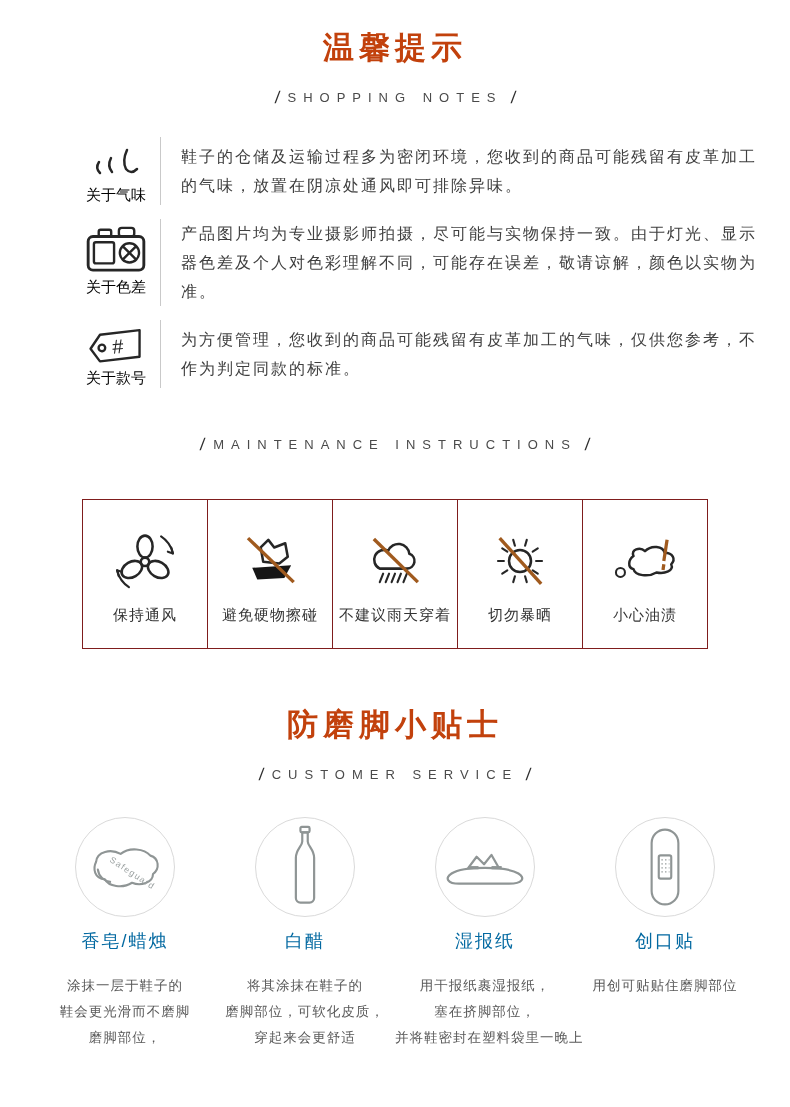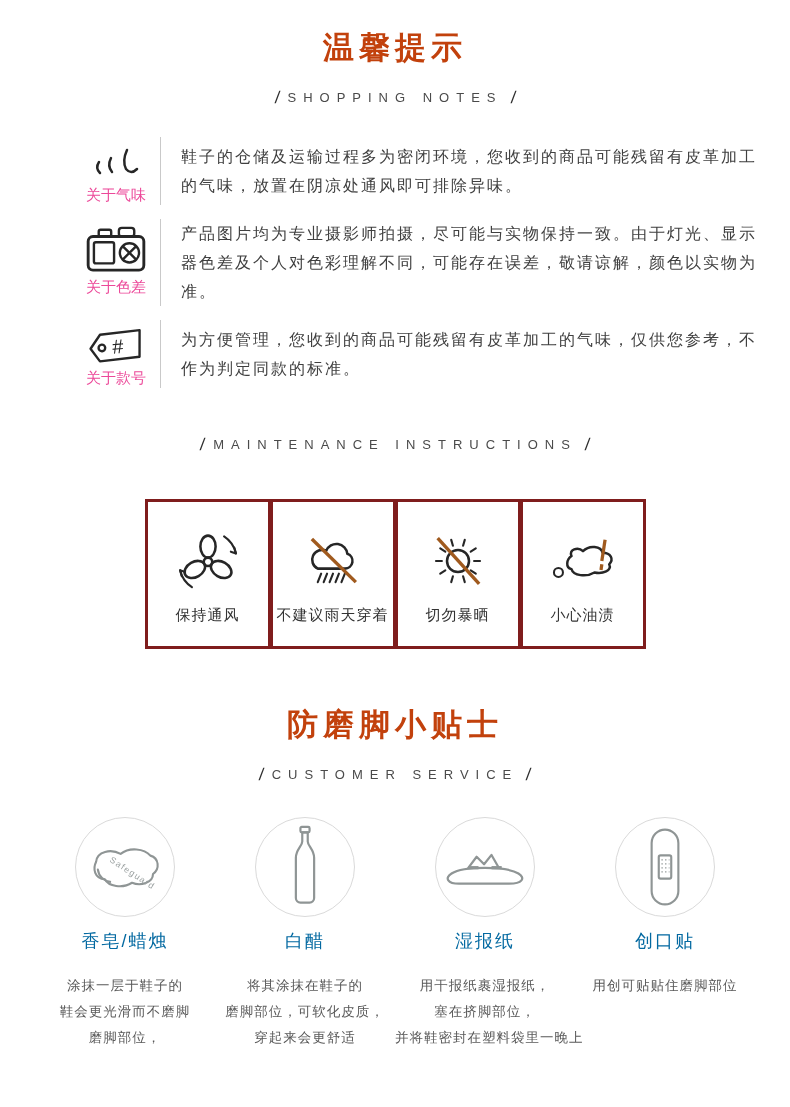--- a/index.html
+++ b/index.html
@@ -16,29 +16,29 @@
     display: flex; align-items: center; justify-content: center; line-height: 16px;
   }
   .slash { font-size: 17px; letter-spacing: 0; color: #2e2e2e; margin: 0 8px; transform: skewX(-6deg); display:inline-block; }
 
   
   .sec1 { padding-top: 26px; }
   .notes { width: 690px; margin: 24px 28px 0 72px; text-align: left; }
   .note-row { display: flex; align-items: center; padding: 7px 0; }
   .note-left { width: 88px; flex-shrink: 0; display: flex; flex-direction: column; align-items: center; }
   .note-icon { height: 44px; display: flex; align-items: flex-end; justify-content: center; }
-  .note-label { margin-top: 5px; font-size: 15px; color: #ec4899; }
+  .note-label { margin-top: 5px; font-size: 15px; color: #000000; }
   .note-divider { width: 1px; background: #c9c9c9; align-self: stretch; }
   .note-text { flex: 1; padding-left: 20px; font-size: 16px; line-height: 29px; color: #404040; letter-spacing: 2px; }
 
   
   .sec2 { margin-top: 42px; }
   .mboxes { margin-top: 46px; display: flex; justify-content: center; }
   .mbox {
-    width: 126px; height: 150px; border: 3px solid #7f1d1d; background: #fff; margin-left: -1px;
+    width: 126px; height: 150px; border: 1px solid #7f1d1d; background: #fff; margin-left: -1px;
     display: flex; flex-direction: column; align-items: center; justify-content: center;
   }
   .mbox:first-child { margin-left: 0; }
   .mbox-icon { height: 74px; display: flex; align-items: center; justify-content: center; }
   .mbox-label { margin-top: 8px; font-size: 15px; color: #333; letter-spacing: 1px; white-space: nowrap; }
 
   
   .sec3 { margin-top: 54px; }
   .svc-row { margin-top: 34px; display: flex; justify-content: center; }
   .svc { width: 180px; }
@@ -142,20 +142,30 @@
           <ellipse class="ink" cx="39" cy="23" rx="9" ry="13" transform="rotate(240 39 41)"></ellipse>
           <path class="ink25" d="M58 11 A33 33 0 0 1 72 31"></path>
           <path class="ink25" d="M66 29 L72 31 L70 24"></path>
           <path class="ink25" d="M20 71 A33 33 0 0 1 6 51"></path>
           <path class="ink25" d="M12 53 L6 51 L8 58"></path>
         </svg>
       </div>
       <div class="mbox-label">保持通风</div>
     </div>
 
+    <div class="mbox">
+      <div class="mbox-icon">
+        <svg width="66" height="60" viewBox="0 0 78 66">
+          <path class="ink" d="M28 17 L37 8 L44 17 L57 12 L60 28 L50 36 L31 34 Z"></path>
+          <path class="fillink" d="M18 41 L64 38 L56 53 L24 55 Z"></path>
+          <line class="ban" x1="13" y1="6" x2="67" y2="58"></line>
+        </svg>
+      </div>
+      <div class="mbox-label">避免硬物擦碰</div>
+    </div>
 
     <div class="mbox">
       <div class="mbox-icon">
         <svg width="66" height="60" viewBox="0 0 78 66">
           <path class="ink" d="M21 42 H53 a9 9 0 0 0 3 -17.5 a13 13 0 0 0 -25 -3.5 A11 11 0 0 0 21 42 Z"></path>
           <line class="ink25" x1="25" y1="48" x2="21" y2="58"></line>
           <line class="ink25" x1="32" y1="48" x2="28" y2="58"></line>
           <line class="ink25" x1="39" y1="48" x2="35" y2="58"></line>
           <line class="ink25" x1="46" y1="48" x2="42" y2="58"></line>
           <line class="ink25" x1="53" y1="48" x2="49" y2="58"></line>

